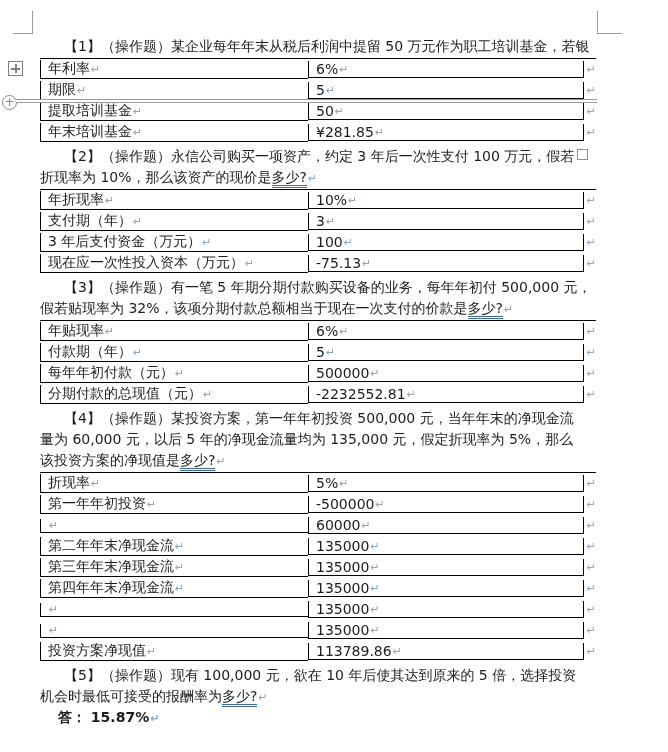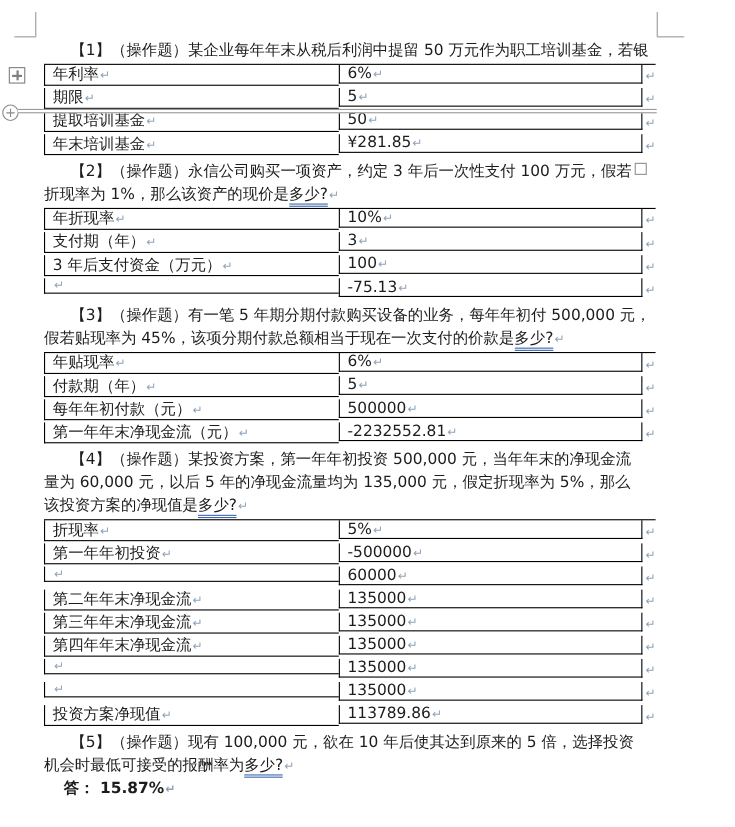--- a/index.html
+++ b/index.html
@@ -19,21 +19,21 @@
   
   .content{position:absolute;left:40px;top:36px;width:556px;}
   .pline{height:21px;line-height:21px;white-space:nowrap;}
   .indent{padding-left:24px;}
   .indent-sm{padding-left:18px;font-weight:bold;}
   .blank{border-bottom:3px double #3a66ad;}
   .mark{color:#8fa4b8;font-size:11px;margin-left:1px;}
   .anchor-square{display:inline-block;width:9px;height:9px;border:1px solid #909090;margin-left:3px;vertical-align:1px;}
   
   .dtable{position:relative;width:556px;border-top:1px solid #000;margin-top:1px;margin-bottom:3px;}
-  .trow{display:flex;height:21px;align-items:flex-start;}
+  .trow{display:flex;height:21px;align-items:center;}
   .tc{box-sizing:border-box;display:flex;align-items:center;padding-left:7px;border-bottom:1px solid #000;}
   .tlabel{width:274px;border-left:1px solid #000;}
   .tvalue{width:282px;border-left:1px solid #000;border-right:1px solid #000;}
   .rowend{line-height:21px;margin-left:3px;}
 </style>
 </head>
 <body>
 
 <div class="page">
 
@@ -81,21 +81,21 @@
           </div>
           <div class="tc tvalue">
             <span class="txt">¥281.85</span>
             <span class="mark">↵</span>
           </div>
           <span class="rowend mark">↵</span>
         </div>
       </div>
 
     <div class="pline indent"><span>【2】（操作题）永信公司购买一项资产，约定 3 年后一次性支付 100 万元，假若</span><span class="anchor-square"></span></div>
-    <div class="pline"><span>折现率为 1%，那么该资产的现价是</span><span class="blank">多少?</span><span class="mark pilcrow">↵</span></div>
+    <div class="pline"><span>折现率为 10%，那么该资产的现价是</span><span class="blank">多少?</span><span class="mark pilcrow">↵</span></div>
     <div class="dtable">
         <div class="trow">
           <div class="tc tlabel">
             <span class="txt">年折现率</span>
             <span class="mark">↵</span>
           </div>
           <div class="tc tvalue">
             <span class="txt">10%</span>
             <span class="mark">↵</span>
           </div>
@@ -118,32 +118,33 @@
             <span class="mark">↵</span>
           </div>
           <div class="tc tvalue">
             <span class="txt">100</span>
             <span class="mark">↵</span>
           </div>
           <span class="rowend mark">↵</span>
         </div>
         <div class="trow">
           <div class="tc tlabel">
+            <span class="txt">现在应一次性投入资本（万元）</span>
             <span class="mark">↵</span>
           </div>
           <div class="tc tvalue">
             <span class="txt">-75.13</span>
             <span class="mark">↵</span>
           </div>
           <span class="rowend mark">↵</span>
         </div>
       </div>
 
     <div class="pline indent"><span>【3】（操作题）有一笔 5 年期分期付款购买设备的业务，每年年初付 500,000 元，</span></div>
-    <div class="pline"><span>假若贴现率为 45%，该项分期付款总额相当于现在一次支付的价款是</span><span class="blank">多少?</span><span class="mark pilcrow">↵</span></div>
+    <div class="pline"><span>假若贴现率为 32%，该项分期付款总额相当于现在一次支付的价款是</span><span class="blank">多少?</span><span class="mark pilcrow">↵</span></div>
     <div class="dtable">
         <div class="trow">
           <div class="tc tlabel">
             <span class="txt">年贴现率</span>
             <span class="mark">↵</span>
           </div>
           <div class="tc tvalue">
             <span class="txt">6%</span>
             <span class="mark">↵</span>
           </div>
@@ -166,21 +167,21 @@
             <span class="mark">↵</span>
           </div>
           <div class="tc tvalue">
             <span class="txt">500000</span>
             <span class="mark">↵</span>
           </div>
           <span class="rowend mark">↵</span>
         </div>
         <div class="trow">
           <div class="tc tlabel">
-            <span class="txt">第一年年末净现金流（元）</span>
+            <span class="txt">分期付款的总现值（元）</span>
             <span class="mark">↵</span>
           </div>
           <div class="tc tvalue">
             <span class="txt">-2232552.81</span>
             <span class="mark">↵</span>
           </div>
           <span class="rowend mark">↵</span>
         </div>
       </div>
 

